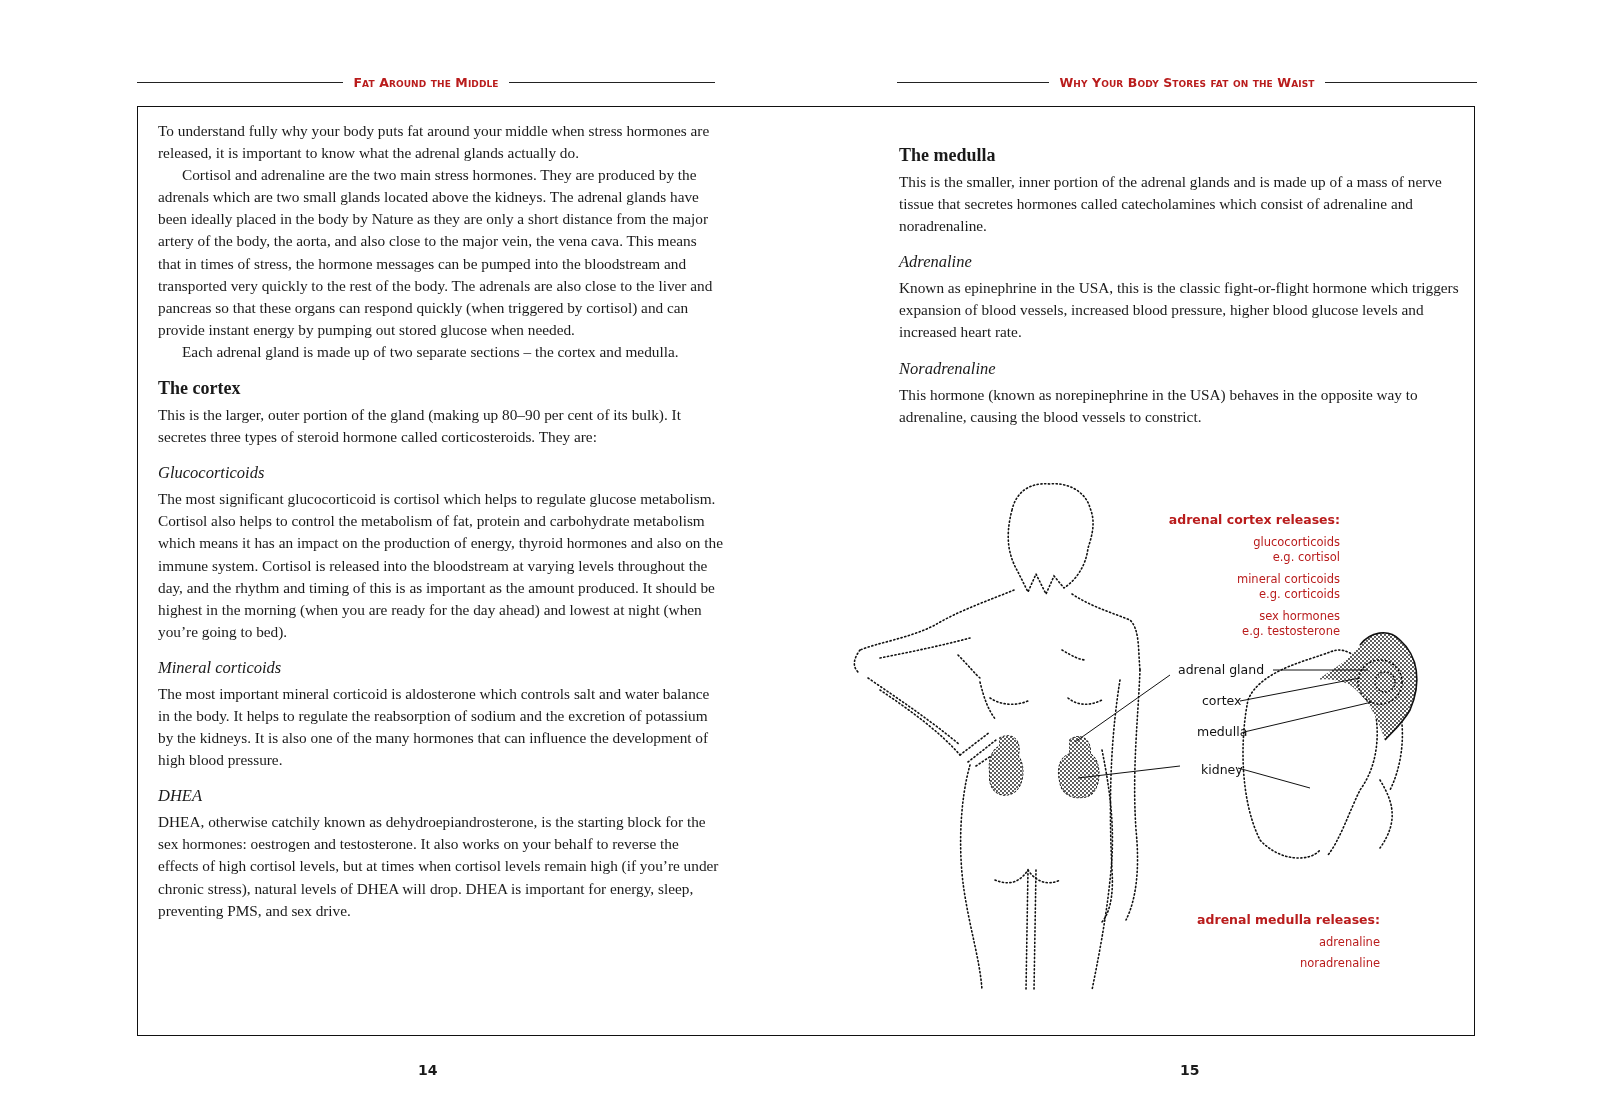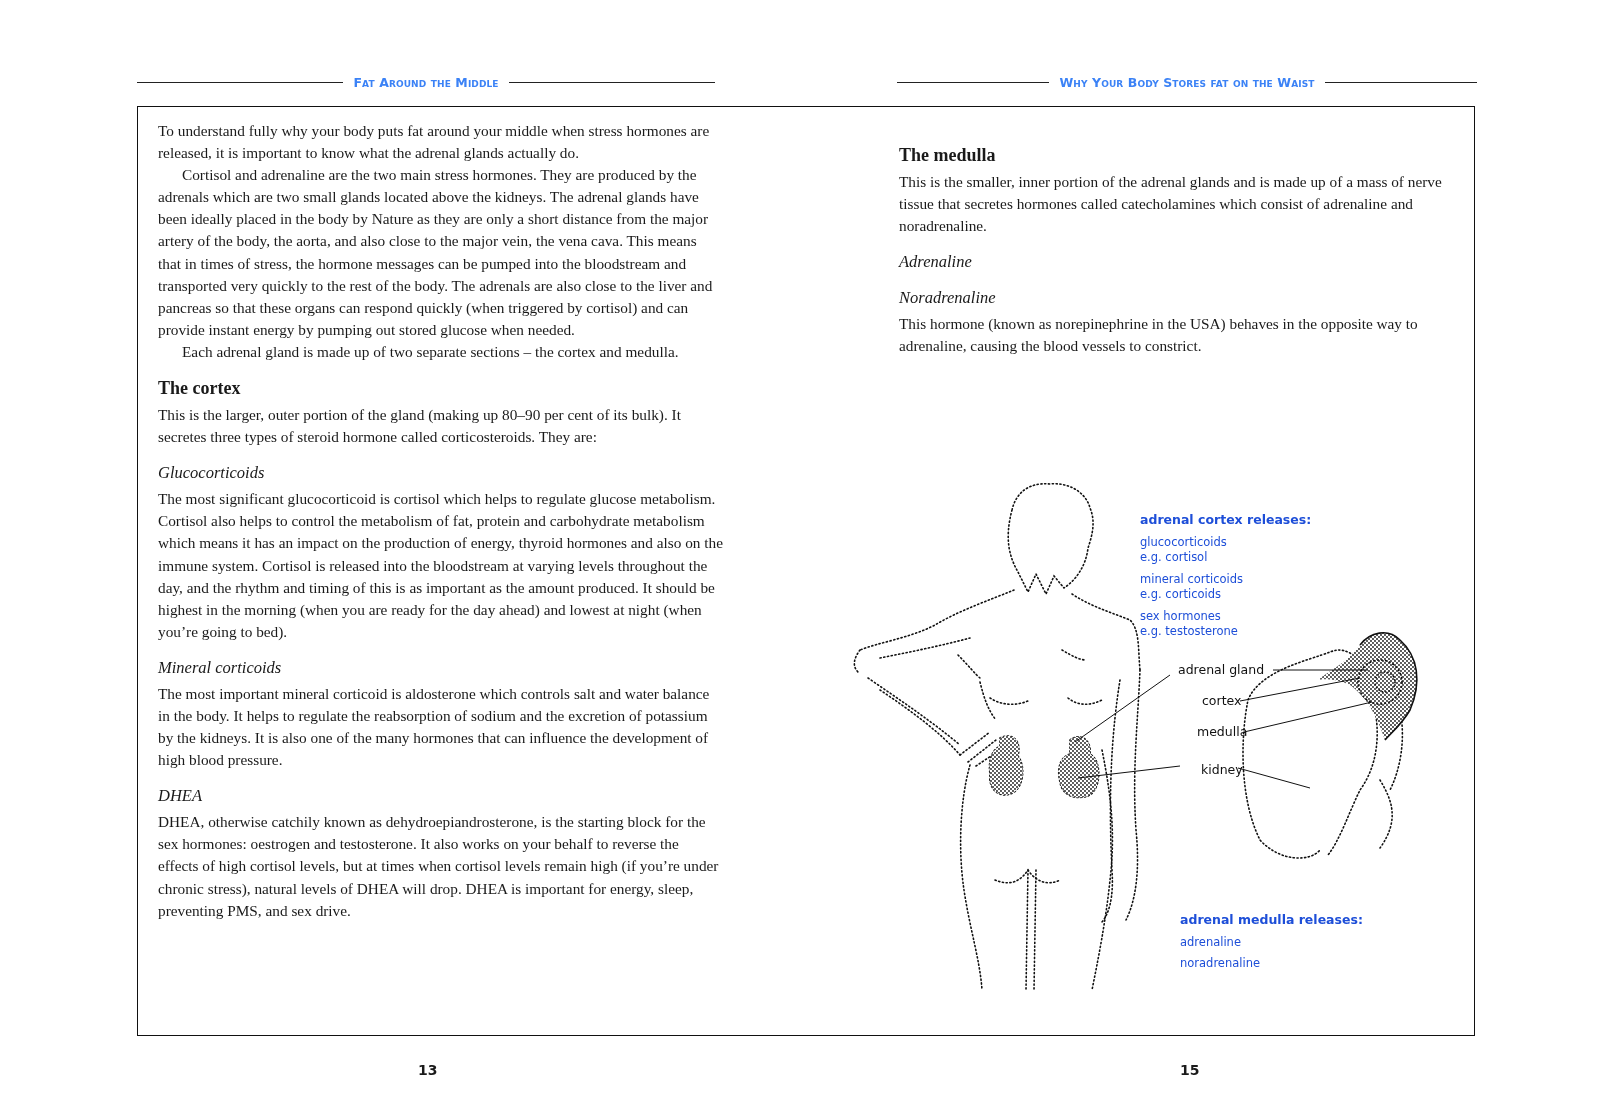--- a/index.html
+++ b/index.html
@@ -1,42 +1,42 @@
 <!DOCTYPE html>
 <html><head>
 <meta charset="utf-8">
 <style>
   html, body { margin:0; padding:0; background:#ffffff; }
   body { width:1607px; height:1116px; position:relative; overflow:hidden;
          font-family:"Liberation Serif","DejaVu Serif",serif; color:#1a1a1a; }
   .running-head { position:absolute; top:72px; height:20px; display:flex; align-items:center; }
   .running-head .rule { flex:1; height:0; border-top:1.3px solid #222; }
   .running-head .rh-text { padding:0 10px; font-family:"DejaVu Sans","Liberation Sans",sans-serif;
-      font-weight:bold; font-size:12.5px; letter-spacing:0.1px; font-variant:small-caps; white-space:nowrap; color:#3b82f6; }
+      font-weight:bold; font-size:12.5px; letter-spacing:0.1px; font-variant:small-caps; white-space:nowrap; color:#b91c1c; }
   #rh-left { left:137px; width:578px; }
   #rh-right { left:897px; width:580px; }
   .frame { position:absolute; left:137px; top:106px; width:1338px; height:930px; border:1.5px solid #111; box-sizing:border-box; }
   .col { position:absolute; top:0; font-size:15.3px; line-height:22.1px; }
   #col-left { left:158px; top:120px; width:565px; }
   #col-right { left:899px; top:144px; width:565px; }
   .section-title { text-align:center; font-family:"DejaVu Sans","Liberation Sans",sans-serif; font-weight:bold;
       font-size:16px; letter-spacing:0.3px; margin:2px 0 6px 0; padding-left:70px; }
   .section-title .dot { color:#888; font-size:12px; margin:0 12px; position:relative; top:-2px; }
   p { margin:0; }
   p.indent { text-indent:24px; }
   h3 { font-size:18px; font-weight:bold; margin:14px 0 5px 0; line-height:22px; }
   h4 { font-size:16.5px; font-weight:normal; font-style:italic; margin:14px 0 4px 0; line-height:22px; }
   h3.first { margin-top:0; }
   .folio { position:absolute; top:1062px; font-family:"DejaVu Sans","Liberation Sans",sans-serif; font-weight:bold; font-size:14px; }
   #folio-left { left:418px; }
   #folio-right { left:1180px; }
   .figure { position:absolute; left:840px; top:470px; width:620px; height:540px; }
   .figure svg { position:absolute; left:0; top:0; }
   .label { position:absolute; font-family:"DejaVu Sans","Liberation Sans",sans-serif; font-size:12.5px; color:#111; white-space:nowrap; }
-  .caption-block { position:absolute; text-align:left; font-family:"DejaVu Sans","Liberation Sans",sans-serif; color:#1d4ed8; }
+  .caption-block { position:absolute; text-align:right; font-family:"DejaVu Sans","Liberation Sans",sans-serif; color:#b91c1c; }
   .caption-block .cap-head { font-weight:bold; font-size:12.5px; margin-bottom:8px; }
   .caption-block .cap-item { font-size:11.5px; line-height:15px; margin-bottom:7px; }
 </style>
 </head>
 <body>
 
 <div class="running-head" id="rh-left">
   <div class="rule"></div>
   <span class="rh-text">Fat Around the Middle</span>
   <div class="rule"></div>
@@ -65,20 +65,21 @@
 
   <h4>DHEA</h4>
   <p>DHEA, otherwise catchily known as dehydroepiandrosterone, is the starting block for the sex hormones: oestrogen and testosterone. It also works on your behalf to reverse the effects of high cortisol levels, but at times when cortisol levels remain high (if you’re under chronic stress), natural levels of DHEA will drop. DHEA is important for energy, sleep, preventing PMS, and sex drive.</p>
 </div>
 
 <div class="col" id="col-right">
   <h3 class="first">The medulla</h3>
   <p>This is the smaller, inner portion of the adrenal glands and is made up of a mass of nerve tissue that secretes hormones called catecholamines which consist of adrenaline and noradrenaline.</p>
 
   <h4>Adrenaline</h4>
+  <p>Known as epinephrine in the USA, this is the classic fight-or-flight hormone which triggers expansion of blood vessels, increased blood pressure, higher blood glucose levels and increased heart rate.</p>
 
   <h4>Noradrenaline</h4>
   <p>This hormone (known as norepinephrine in the USA) behaves in the opposite way to adrenaline, causing the blood vessels to constrict.</p>
 </div>
 
 <div class="figure">
   <svg width="620" height="540" viewBox="0 0 620 540">
     <g fill="none" stroke="#111" stroke-width="1.6" stroke-dasharray="1.2 2.6" stroke-linecap="round">
 
       <path d="M172,40 C176,22 190,12 210,14 C228,12 246,22 250,38 C256,52 252,66 248,78 C246,96 236,110 224,118 L214,106 L206,124 L196,104 L188,122 L178,102 C170,88 164,70 172,40 Z"></path>
@@ -167,14 +168,14 @@
   <span class="label" style="left:357px; top:254px;">medulla</span>
   <span class="label" style="left:361px; top:292px;">kidney</span>
 
   <div class="caption-block" style="left:340px; top:442px; width:200px;">
     <div class="cap-head">adrenal medulla releases:</div>
     <div class="cap-item" style="margin-bottom:6px;">adrenaline</div>
     <div class="cap-item">noradrenaline</div>
   </div>
 </div>
 
-<div class="folio" id="folio-left">13</div>
+<div class="folio" id="folio-left">14</div>
 <div class="folio" id="folio-right">15</div>
 
 </body></html>

